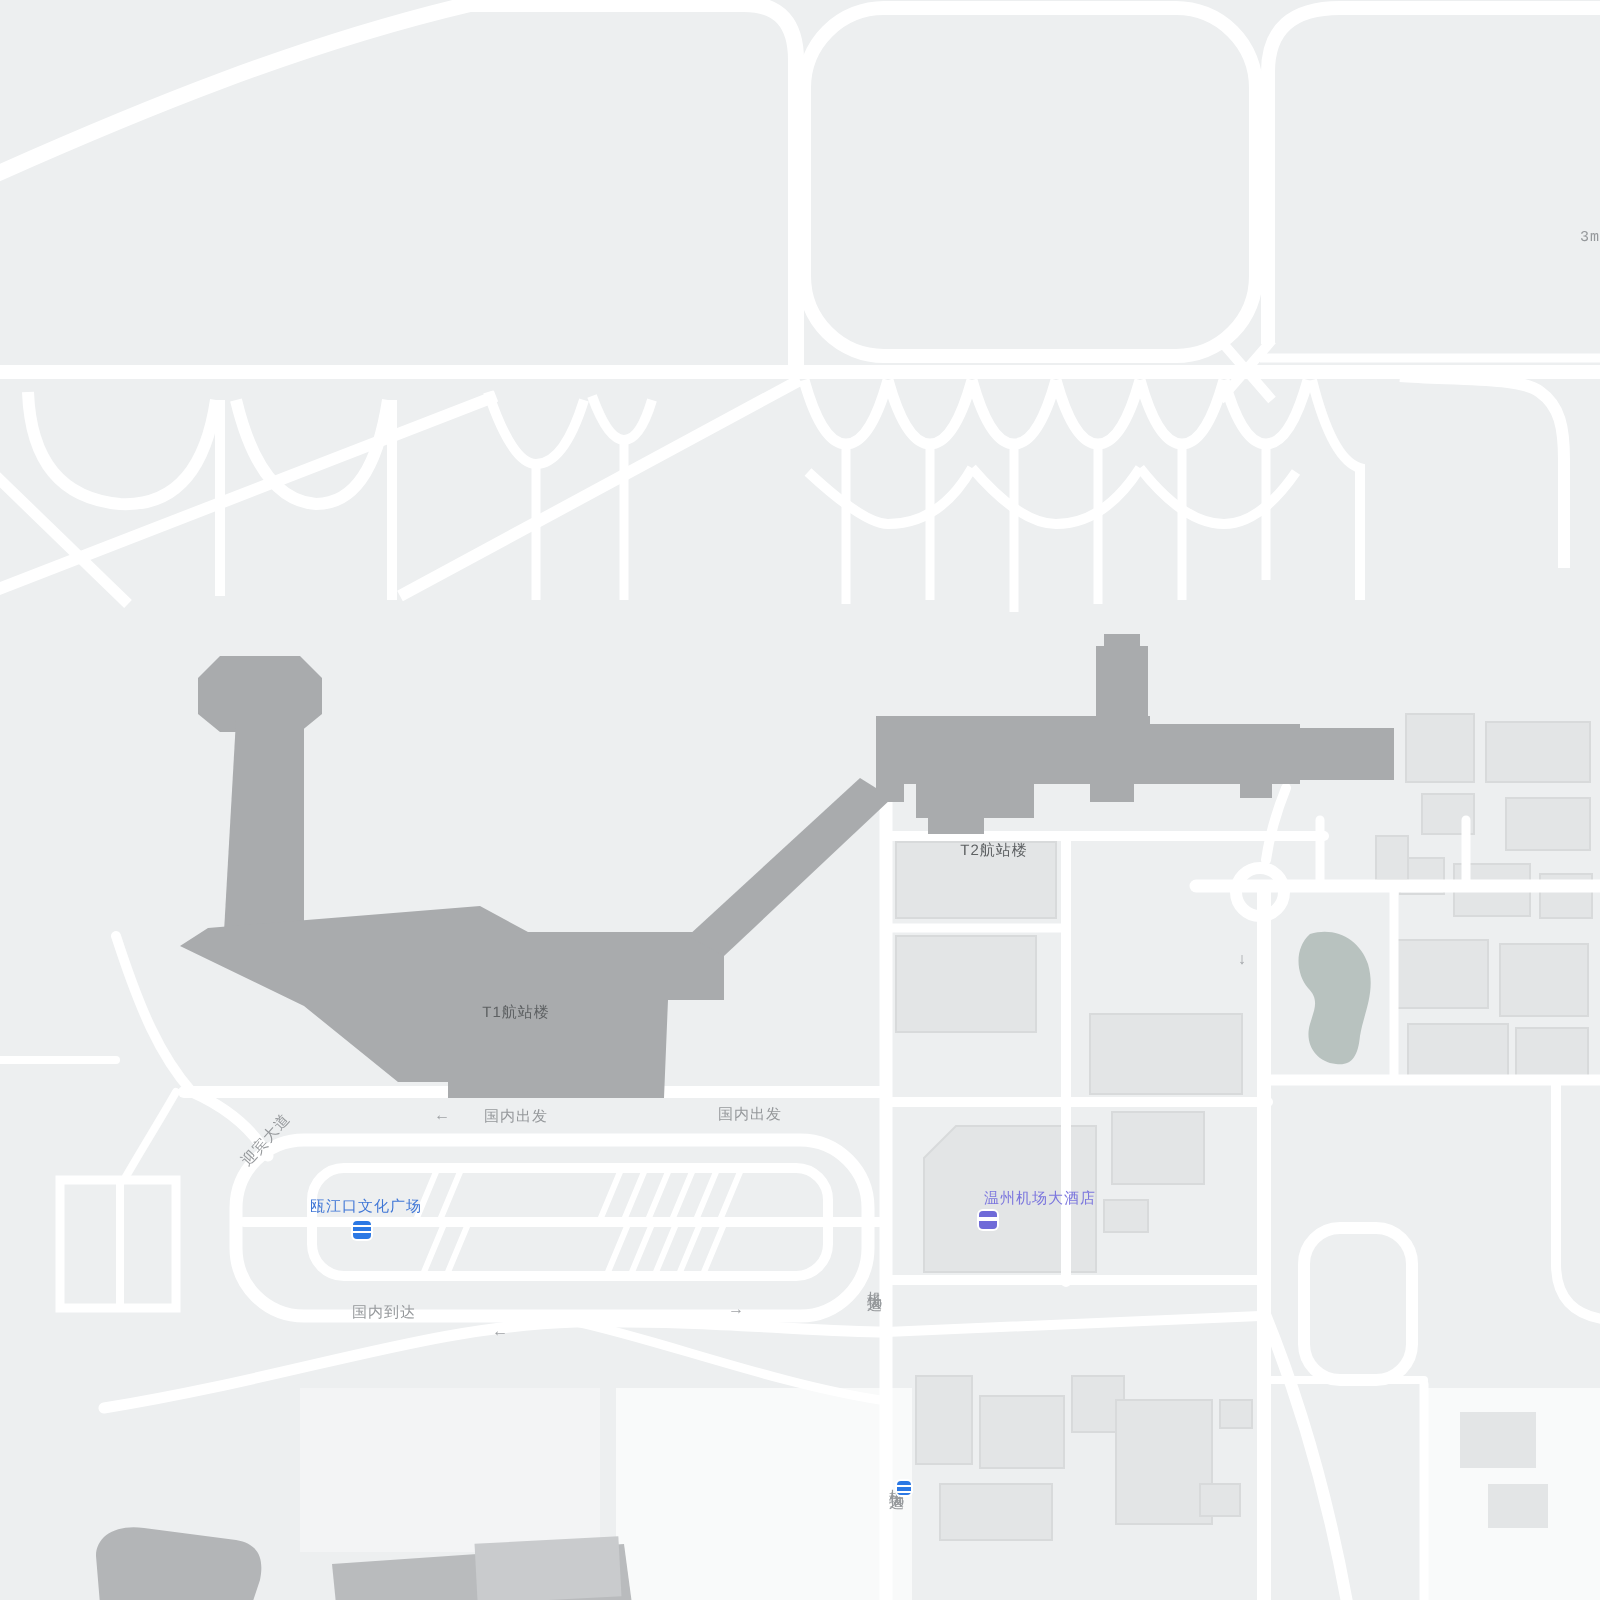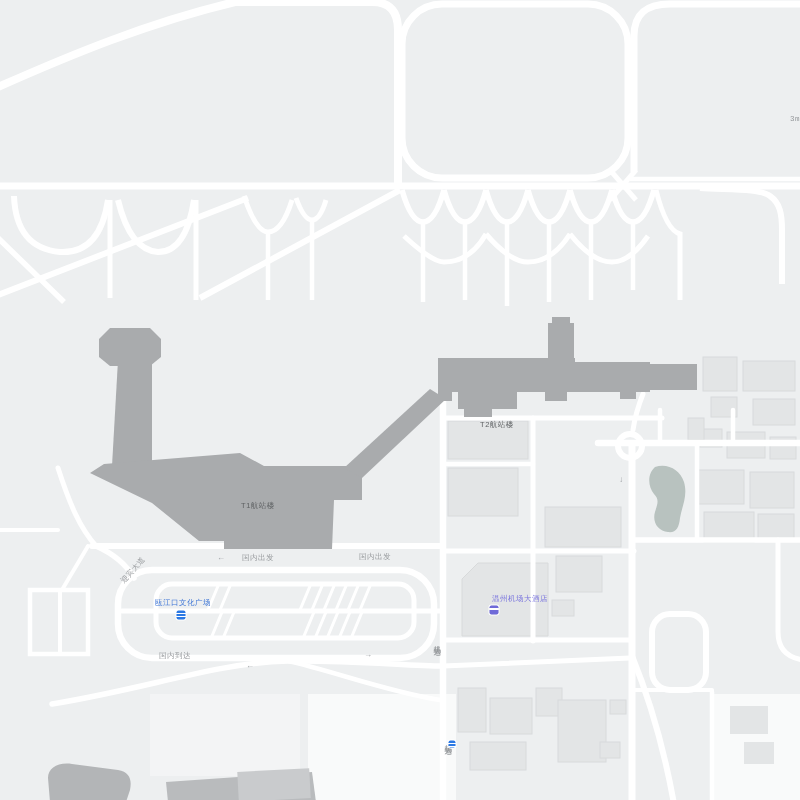--- a/index.html
+++ b/index.html
@@ -167,21 +167,21 @@
       <rect x="438" y="392" width="14" height="9"></rect>
       <rect x="620" y="392" width="16" height="7"></rect>
     </g>
   </svg>
 
   <div class="lbl dark" style="left:258px;top:506px;text-align:center;">T1航站楼</div>
   <div class="lbl dark" style="left:497px;top:377px;margin-top:48px;">T2航站楼</div>
 
   <div class="lbl" style="left:258px;top:558px;">国内出发</div>
   <div class="lbl" style="left:375px;top:557px;">国内出发</div>
-  <div class="lbl" style="left:175px;top:656px;">国内到达</div>
+  <div class="lbl" style="left:192px;top:656px;">国内到达</div>
   <div class="lbl diag" style="left:133px;top:570px;">迎宾大道</div>
   <div class="lbl vert" style="left:437px;top:641px;">机场大道</div>
   <div class="lbl vert" style="left:448px;top:740px;">机场大道</div>
 
   <div class="lbl blue" style="left:183px;top:603px;">瓯江口文化广场</div>
   <div class="ticon" style="left:181px;top:615px;"></div>
 
   <div class="lbl purple" style="left:520px;top:599px;">温州机场大酒店</div>
   <div class="hicon" style="left:494px;top:610px;"></div>
 

